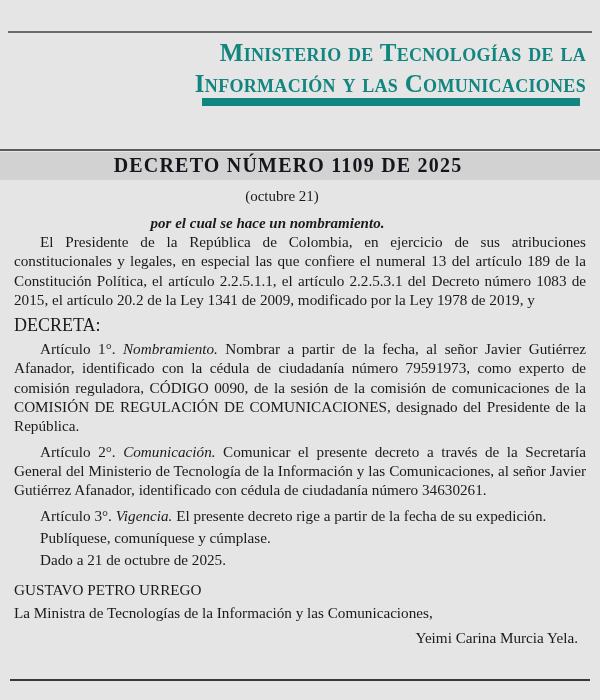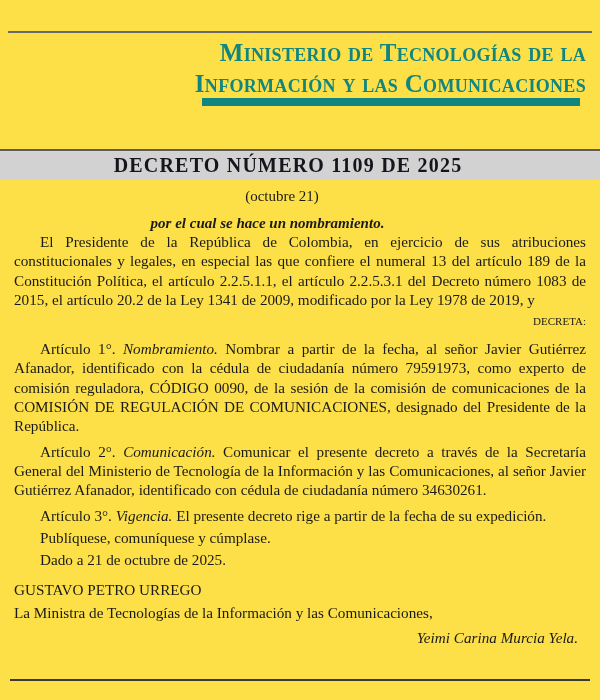--- a/index.html
+++ b/index.html
@@ -4,21 +4,21 @@
 <style>
   html, body {
     margin: 0;
     padding: 0;
     background: #ffffff;
   }
   .page {
     position: relative;
     width: 600px;
     height: 700px;
-    background: #fde047;
+    background: #e5e5e5;
     overflow: hidden;
     font-family: "Liberation Serif", "DejaVu Serif", serif;
     color: #1a1a1a;
   }
 
   
   .top-rule {
     position: absolute;
     left: 8px;
     top: 31px;
@@ -129,36 +129,35 @@
     font-size: 15.2px;
     line-height: 1.27;
     text-align: justify;
     text-justify: inter-word;
     hyphens: none;
   }
   p.indent { text-indent: 26px; }
   p.noindent { text-indent: 0; }
   p.tight { margin-bottom: 3px; }
   .center {
-    text-align: right;
+    text-align: left;
     text-indent: 0;
-    margin: 5px 0 12px 0;
-    font-size: 11px;
+    margin: 5px 0 3px 0;
+    font-size: 18px;
   }
   .it { font-style: italic; }
   .right {
     text-align: left;
     text-indent: 0;
     font-size: 15.2px;
     margin: 12px 0 4px 0;
   }
   .right-it {
     text-align: right;
     text-indent: 0;
-    font-style: italic;
     font-size: 15.2px;
     margin: 0 0 0 0;
     padding-right: 8px;
   }
   .sig-name { padding-right: 8px; }
 
   
   .bottom-rule {
     position: absolute;
     left: 10px;

